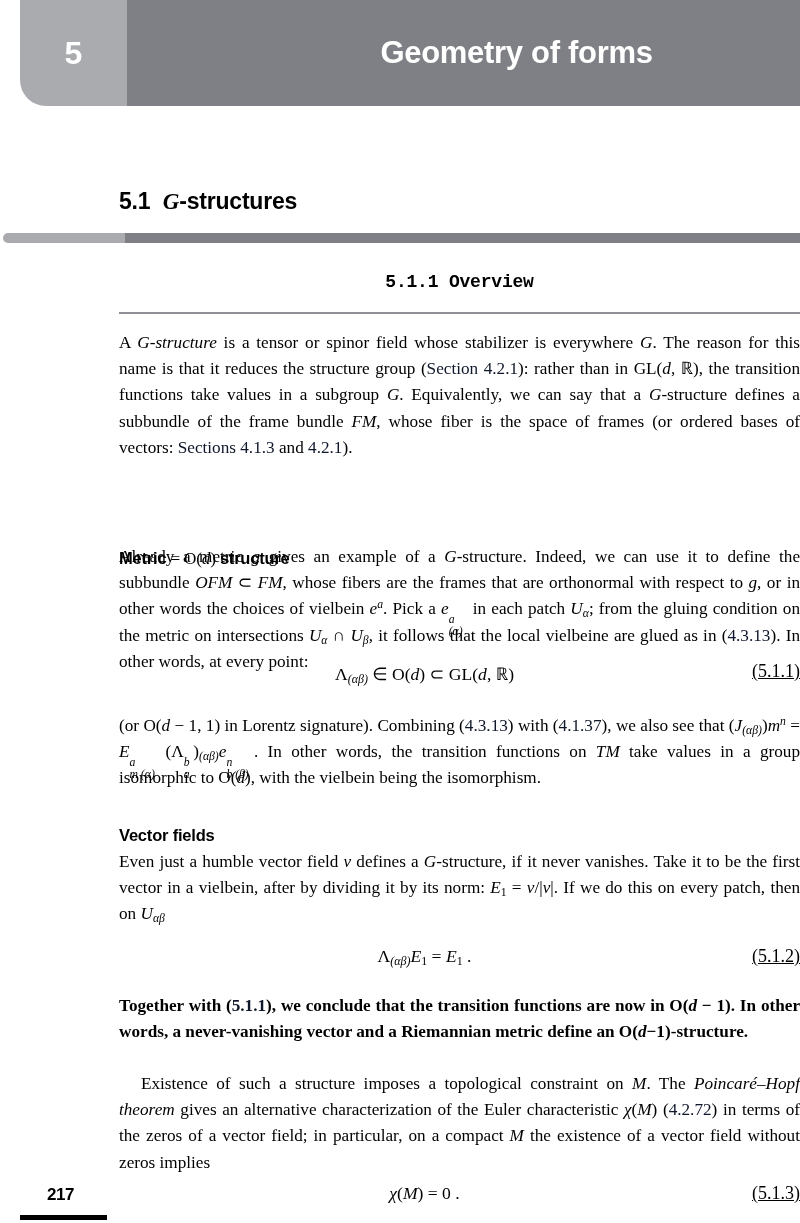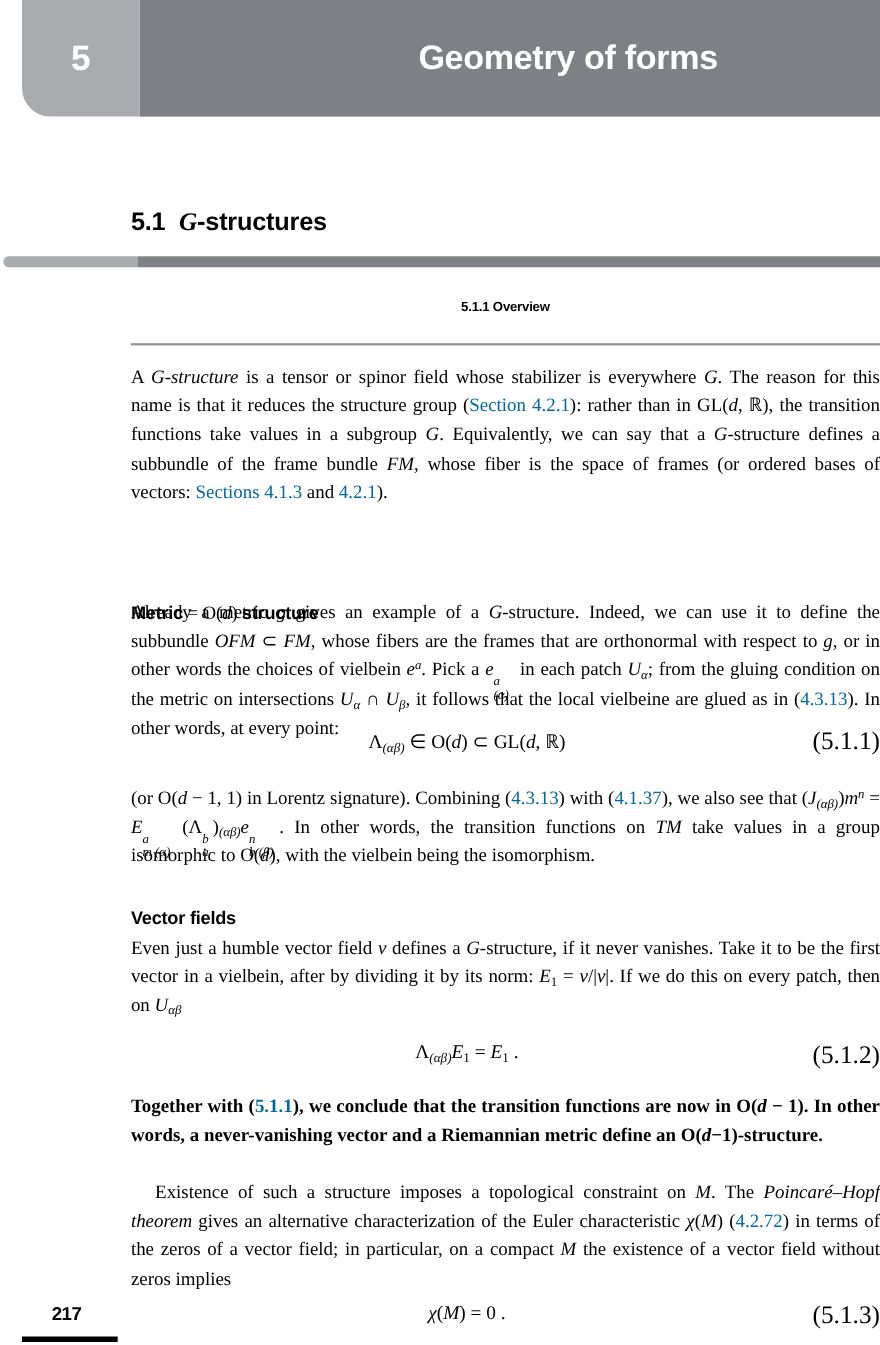--- a/index.html
+++ b/index.html
@@ -117,23 +117,23 @@
     background: #7e8085;
   }
 
   
   .subsection-title {
     position: absolute;
     left: 119px;
     top: 272px;
     width: 681px;
     text-align: center;
-    font-family: Liberation Sans, sans-serif;
-    font-weight: bold;
-    font-size: 12px;
+    font-family: Liberation Mono, monospace;
+    font-weight: bold;
+    font-size: 18px;
     letter-spacing: -0.2px;
   }
   .thin-rule {
     position: absolute;
     left: 119px;
     top: 312px;
     width: 681px;
     height: 2px;
     background: #8e9095;
   }
@@ -144,21 +144,21 @@
     left: 119px;
     width: 681px;
     font-family: "Liberation Serif", serif;
     font-size: 17.2px;
     line-height: 26.2px;
     text-align: justify;
     text-justify: inter-word;
   }
   p { margin: 0; }
   .indent { text-indent: 22px; }
-  .lnk { color: #0369a1; }
+  .lnk { color: #0f172a; }
   i, .it { font-style: italic; }
   .head {
     font-family: "Liberation Sans", sans-serif;
     font-weight: bold;
     font-size: 16.5px;
     letter-spacing: -0.2px;
   }
   .head .mathr {
     font-family: "Liberation Serif", serif;
     font-weight: normal;
@@ -215,21 +215,22 @@
   }
   .eq .body {
     display: block;
     text-align: center;
     padding-right: 70px;
   }
   .eq .tag {
     position: absolute;
     right: 0;
     top: 0;
-    font-size: 23px;
+    font-size: 18px;
+    text-decoration: underline;
   }
 
   
   .folio {
     position: absolute;
     left: 47px;
     top: 1185px;
     font-family: "Liberation Sans", sans-serif;
     font-weight: bold;
     font-size: 17px;

